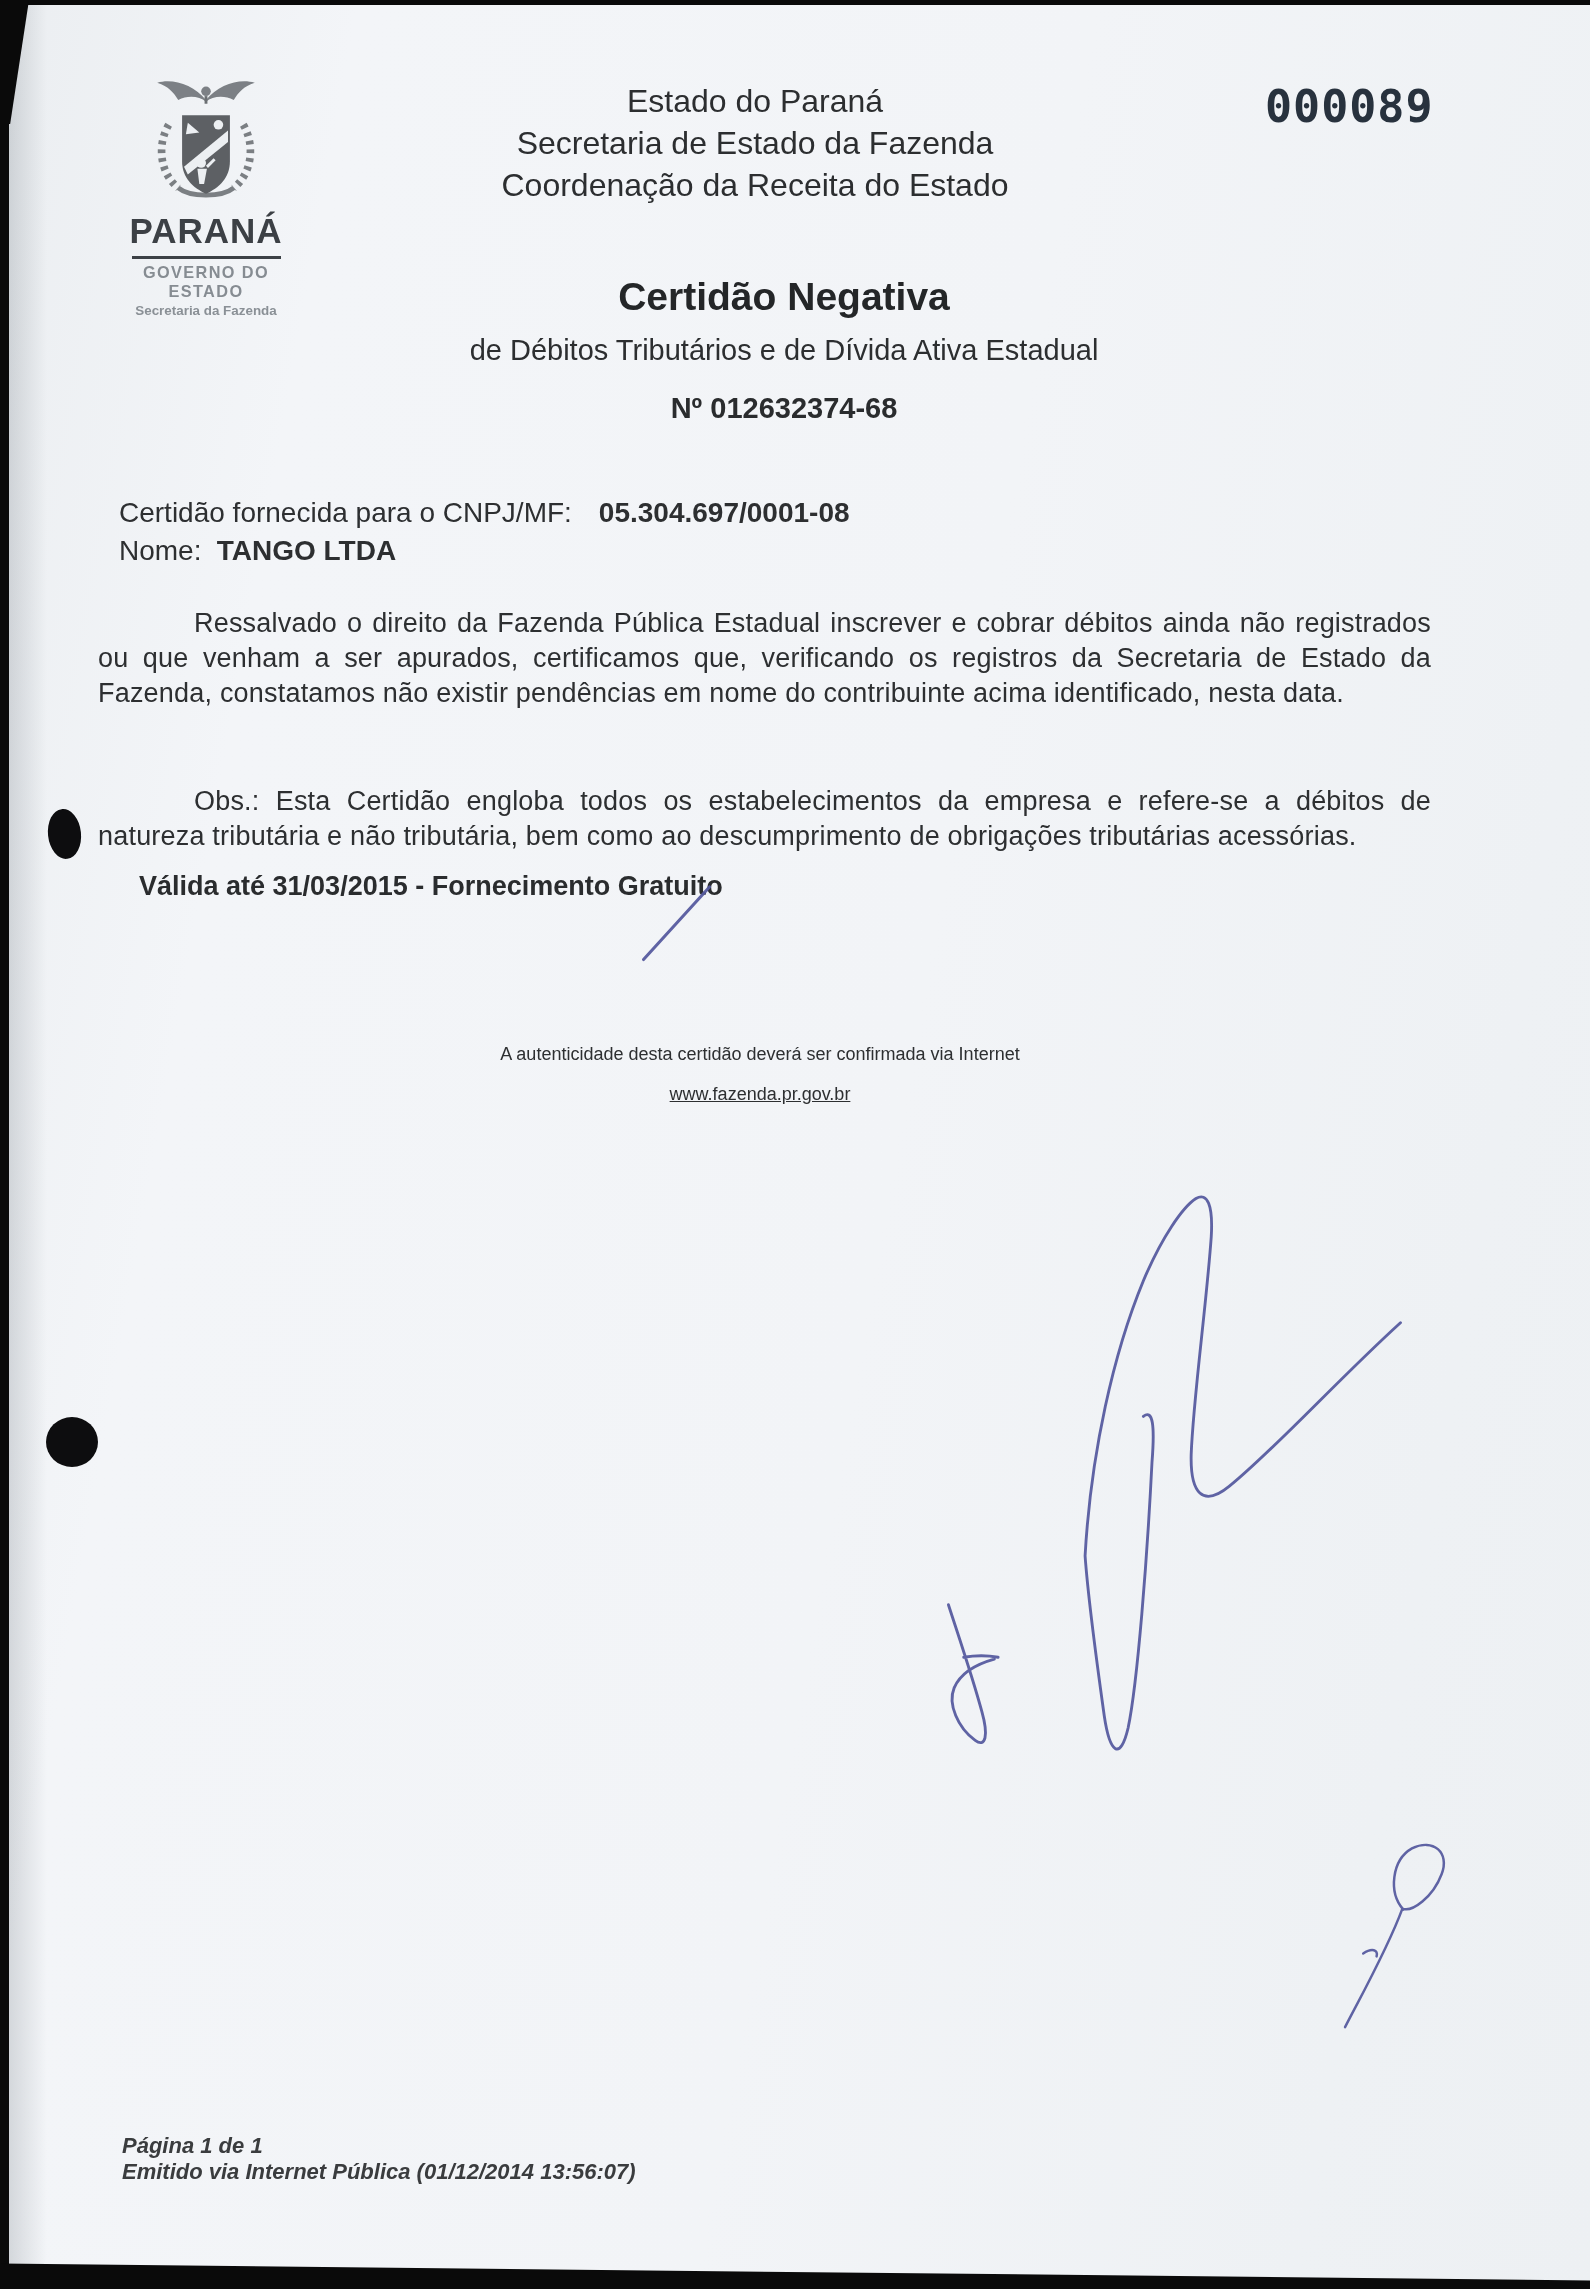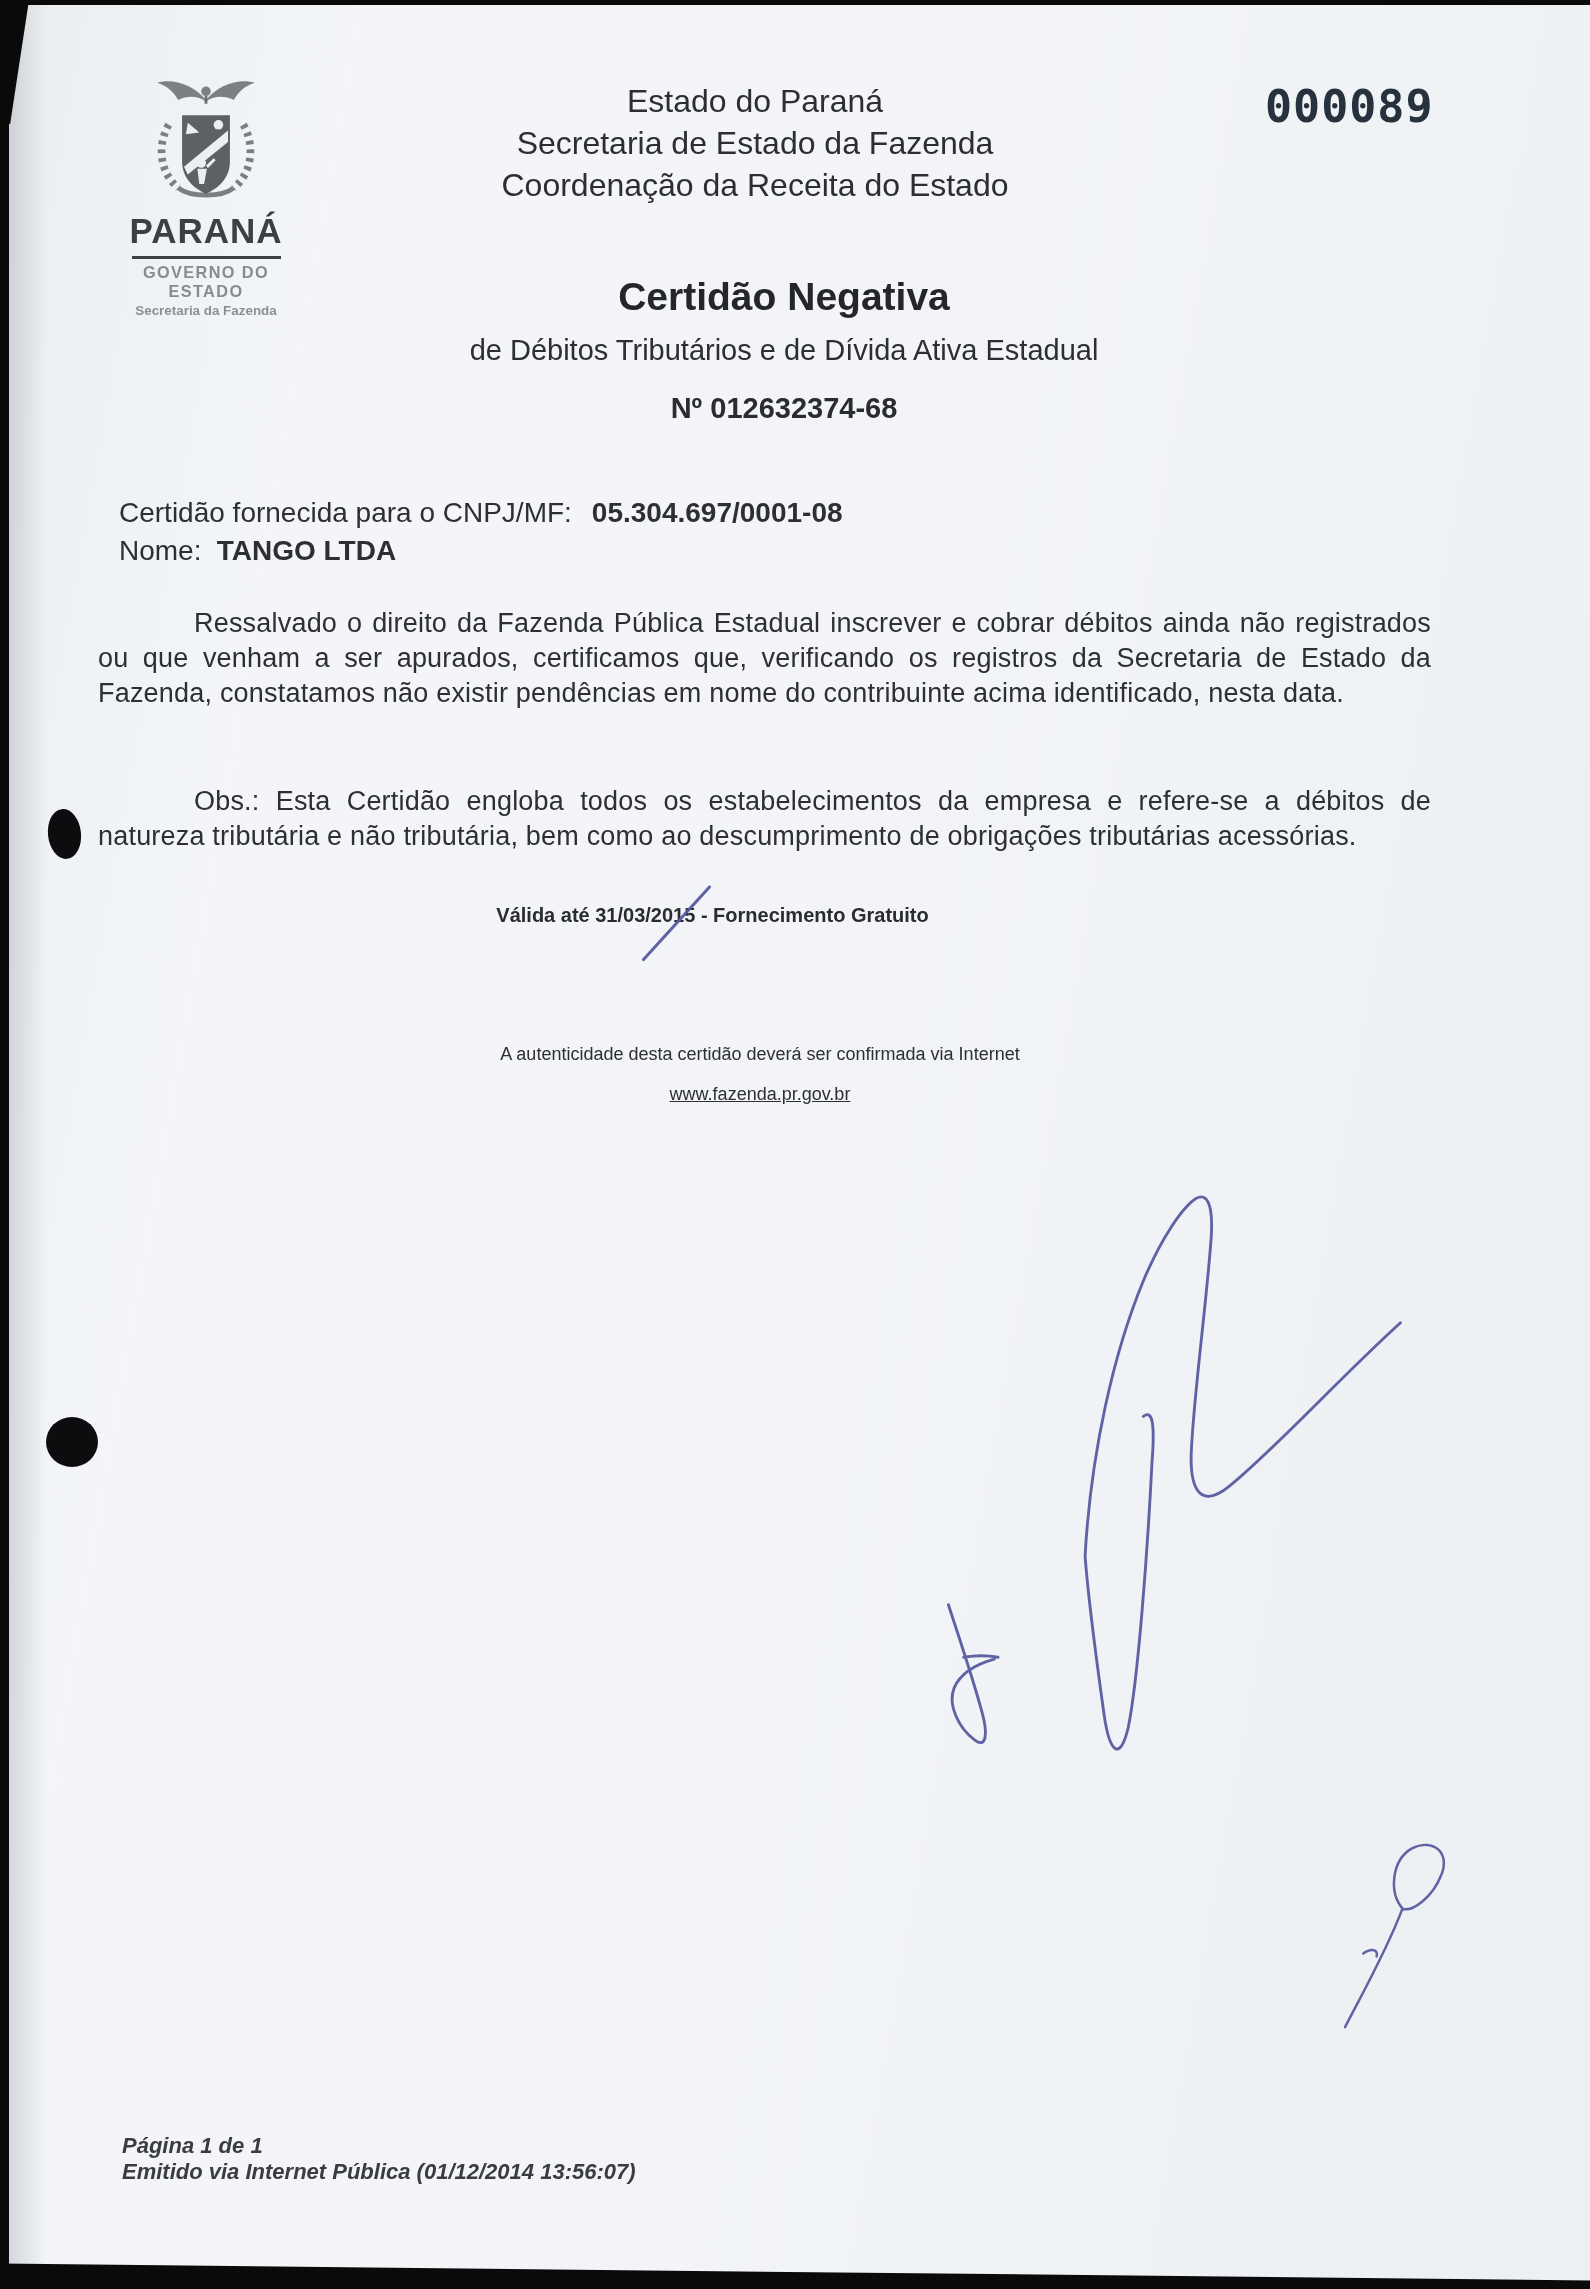--- a/index.html
+++ b/index.html
@@ -45,32 +45,32 @@
 
   
   .title-block{position:absolute;left:306px;top:275px;width:956px;text-align:center;}
   .title-main{font-size:39px;font-weight:bold;color:#242628;}
   .title-sub{font-size:29px;margin-top:15.3px;color:#2c2e30;}
   .title-num{font-size:29px;font-weight:bold;margin-top:25px;color:#2a2c2e;}
 
   
   .info{position:absolute;left:119px;top:494px;font-size:28px;line-height:38px;}
   .info .val{font-weight:bold;}
-  .info .cnpj-val{margin-left:20px;}
+  .info .cnpj-val{margin-left:27px;}
   .info .name-val{margin-left:15.3px;}
 
   
   .para{position:absolute;left:98px;width:1333px;font-size:27px;line-height:35px;
     text-align:justify;text-indent:96px;letter-spacing:0.2px;color:#2d2f31;margin:0;}
   .para-1{top:606px;}
   .para-2{top:784px;}
 
   
-  .validity{position:absolute;left:139px;top:904px;width:1147px;text-align:center;
-    font-size:20px;font-weight:bold;color:#2a2c2e;}
+  .validity{position:absolute;left:139px;top:871px;width:1147px;
+    font-size:27px;font-weight:bold;color:#2a2c2e;}
   .auth{position:absolute;left:282px;top:1034px;width:956px;text-align:center;
     font-size:18px;line-height:40px;color:#2d2f31;}
   .auth .url{text-decoration:underline;}
 
   
   .footer{position:absolute;left:122px;top:2133px;font-size:22px;line-height:26px;
     font-style:italic;font-weight:bold;color:#3a3c3e;}
 
   
   .ink{position:absolute;left:0;top:0;pointer-events:none;}

